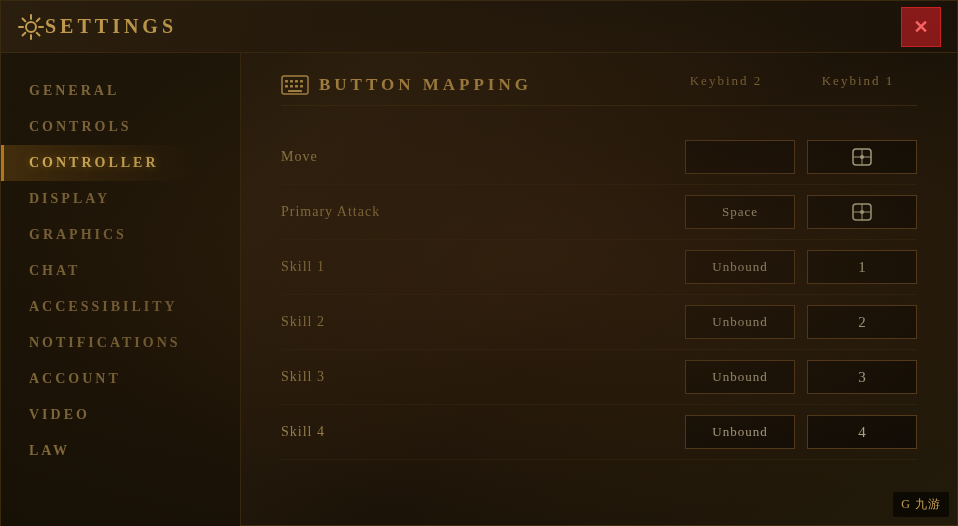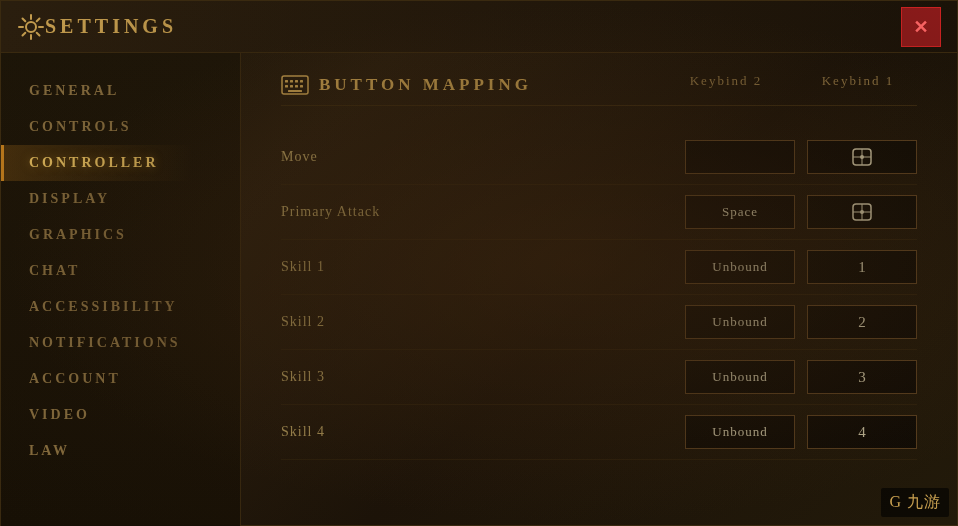--- a/index.html
+++ b/index.html
@@ -198,21 +198,21 @@
     .content-area::-webkit-scrollbar-track { background: #1a1208; }
     .content-area::-webkit-scrollbar-thumb { background: #5a4020; border-radius: 3px; }
 
     
     .watermark {
       position: absolute;
       bottom: 8px;
       right: 8px;
       background: rgba(0,0,0,0.6);
       color: #c8a050;
-      font-size: 16px;
+      font-size: 12px;
       padding: 4px 8px;
       border-radius: 2px;
       letter-spacing: 1px;
     }
 
     
     .gear-svg {
       width: 28px;
       height: 28px;
     }

